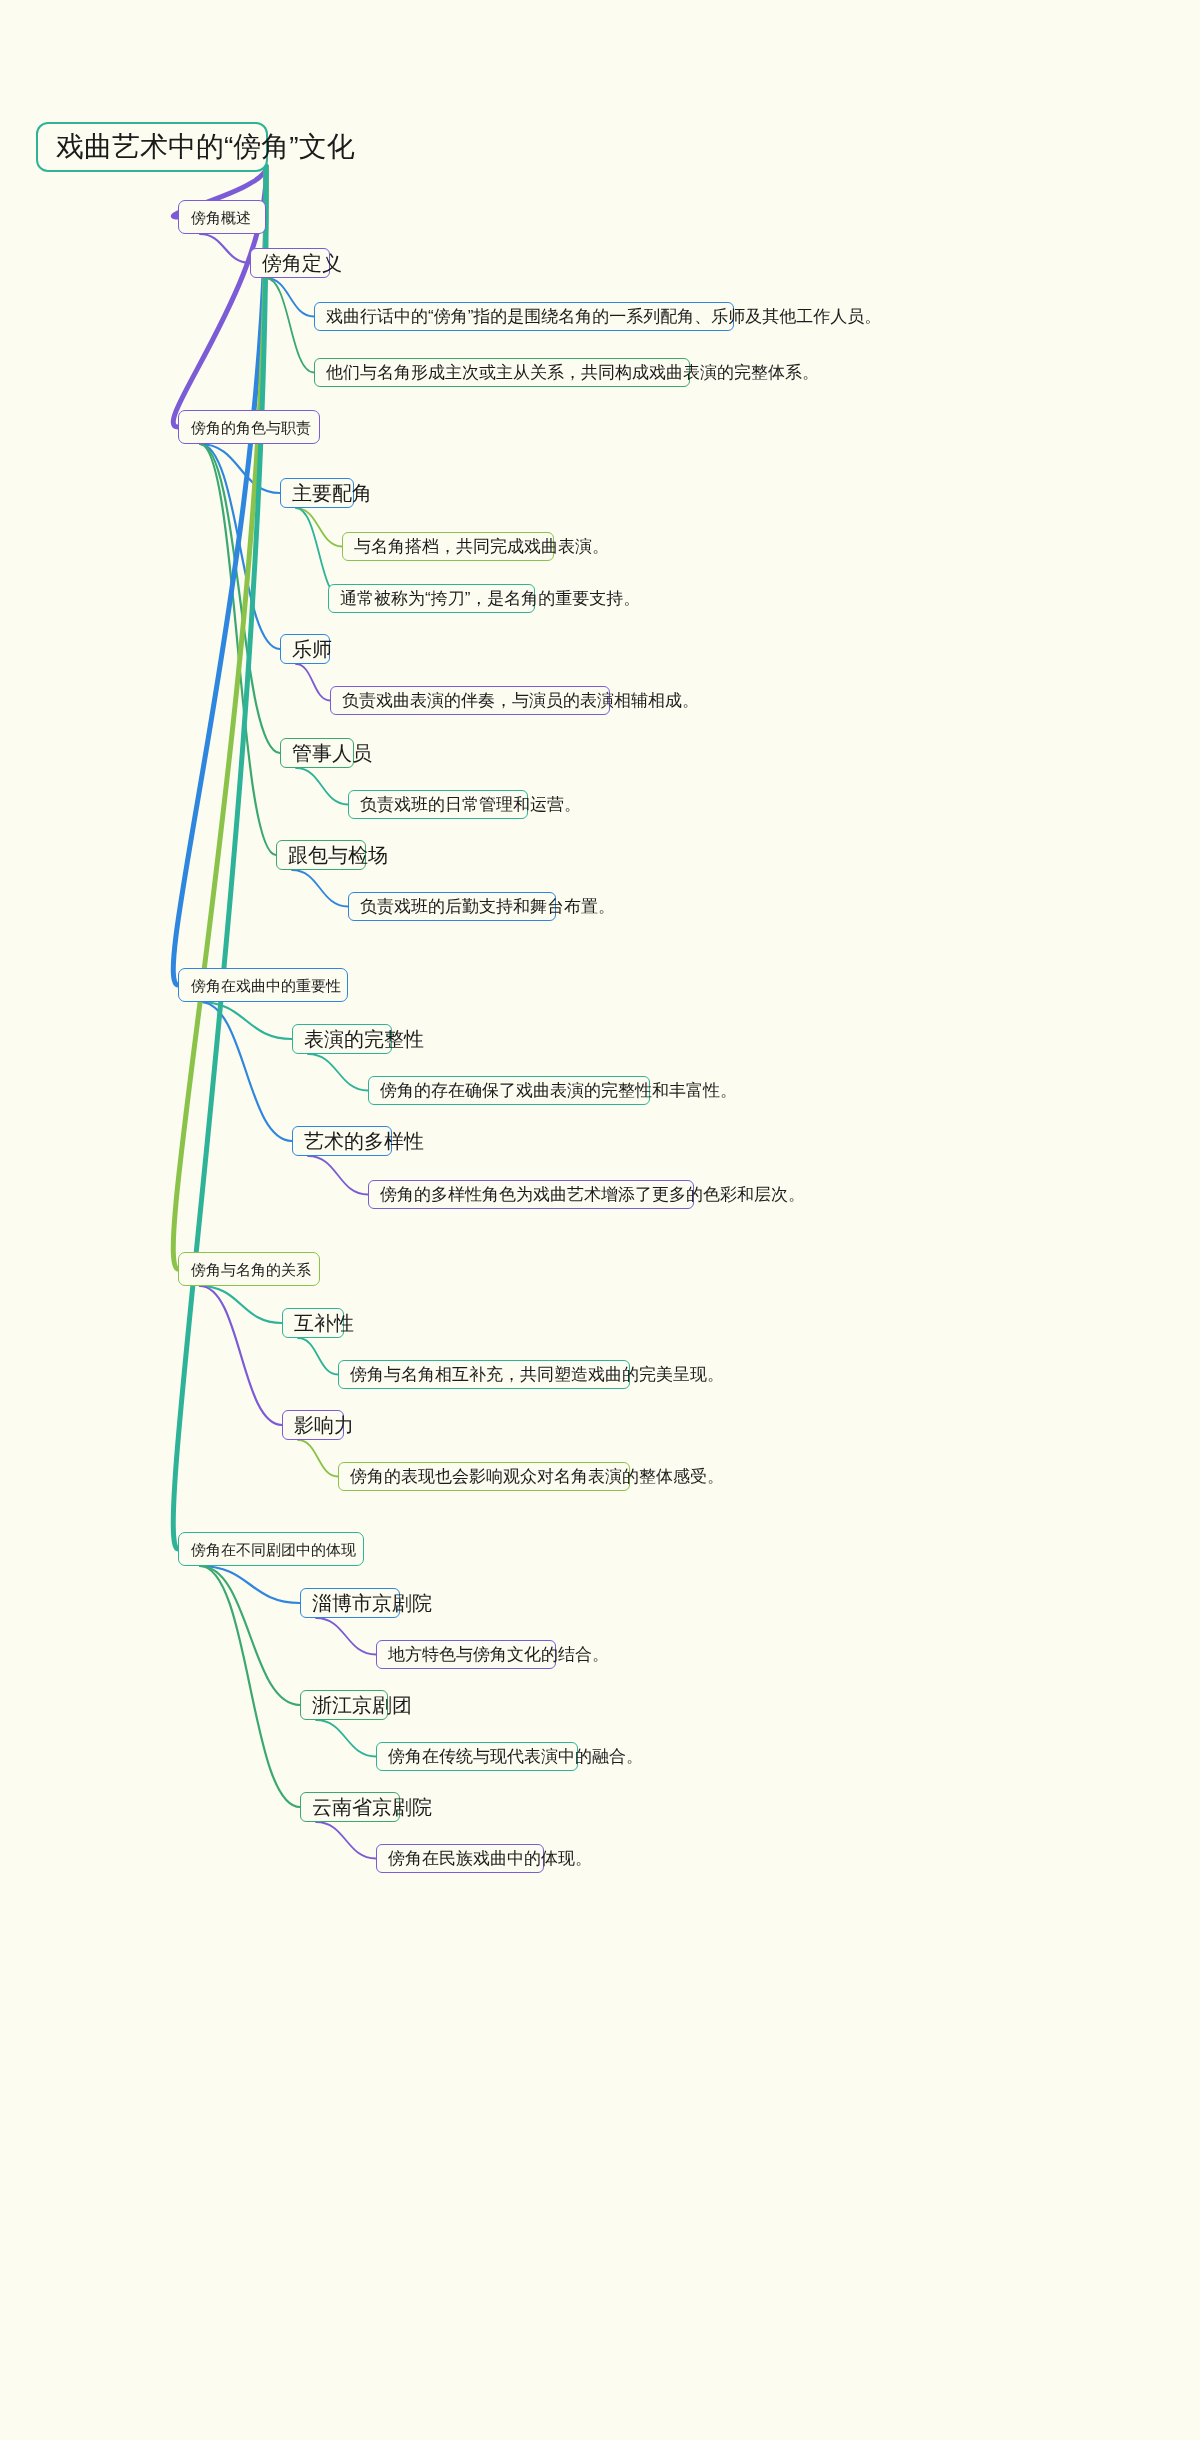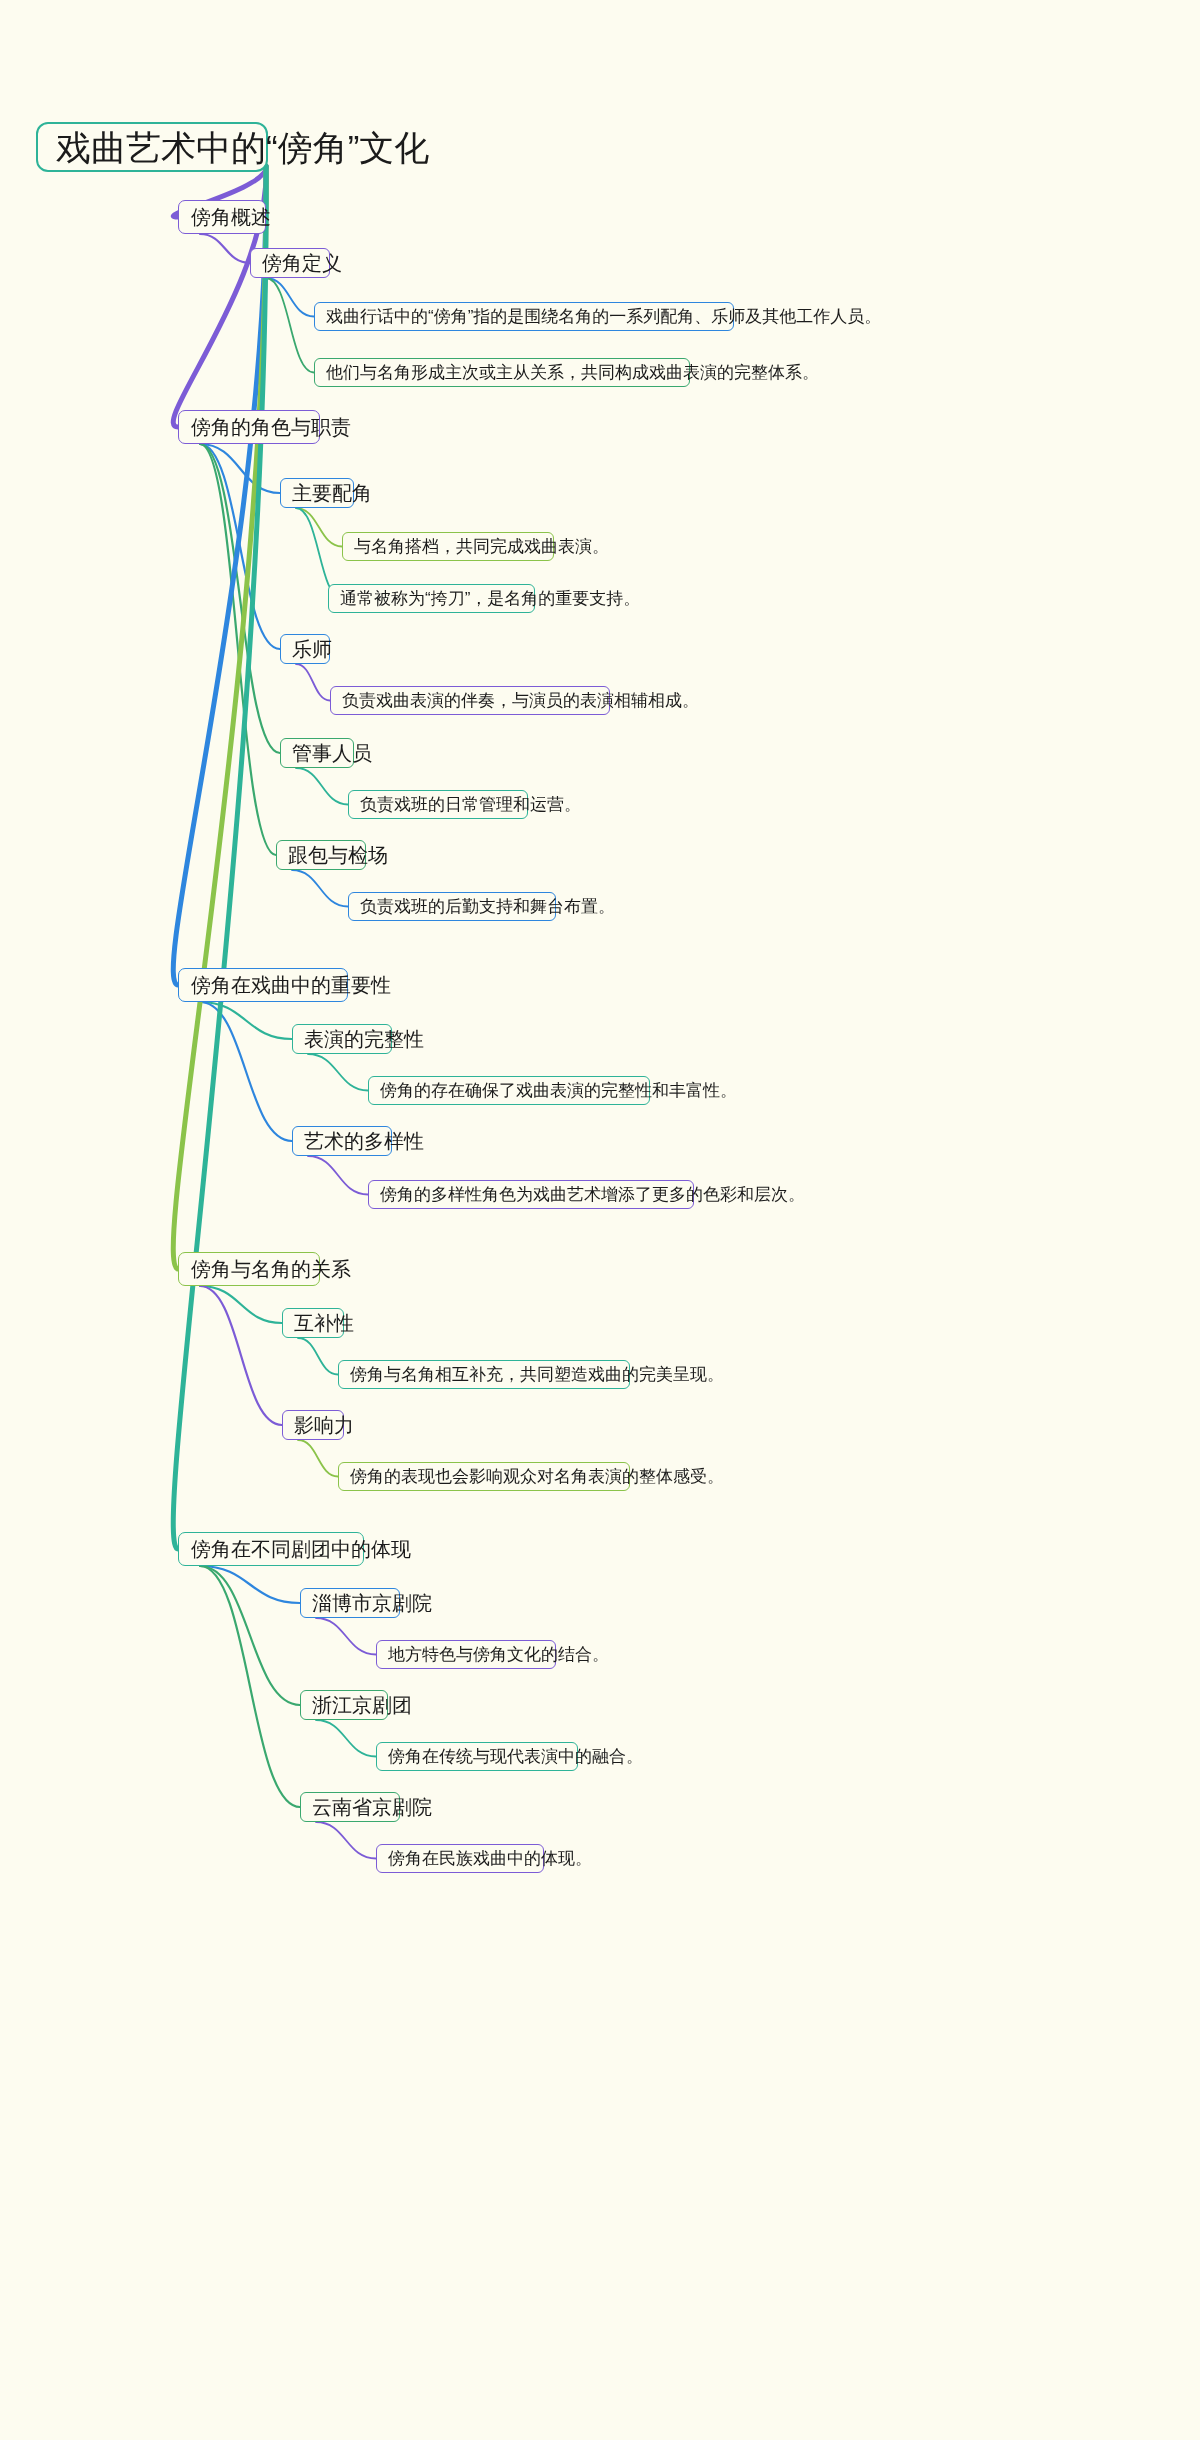--- a/index.html
+++ b/index.html
@@ -36,26 +36,26 @@
     border-radius: 6px;
     display: flex;
     align-items: center;
     white-space: nowrap;
     color: #1b1b1b;
     line-height: 1;
   }
   .root {
     border-width: 2px;
     border-radius: 12px;
-    font-size: 35px;
+    font-size: 28px;
     padding: 0 18px;
     height: 50px;
   }
   .lvl1 {
-    font-size: 20px;
+    font-size: 15px;
     padding: 0 12px;
     height: 34px;
     border-radius: 7px;
   }
   .lvl2 {
     font-size: 20px;
     padding: 0 11px;
     height: 30px;
     border-radius: 6px;
   }

